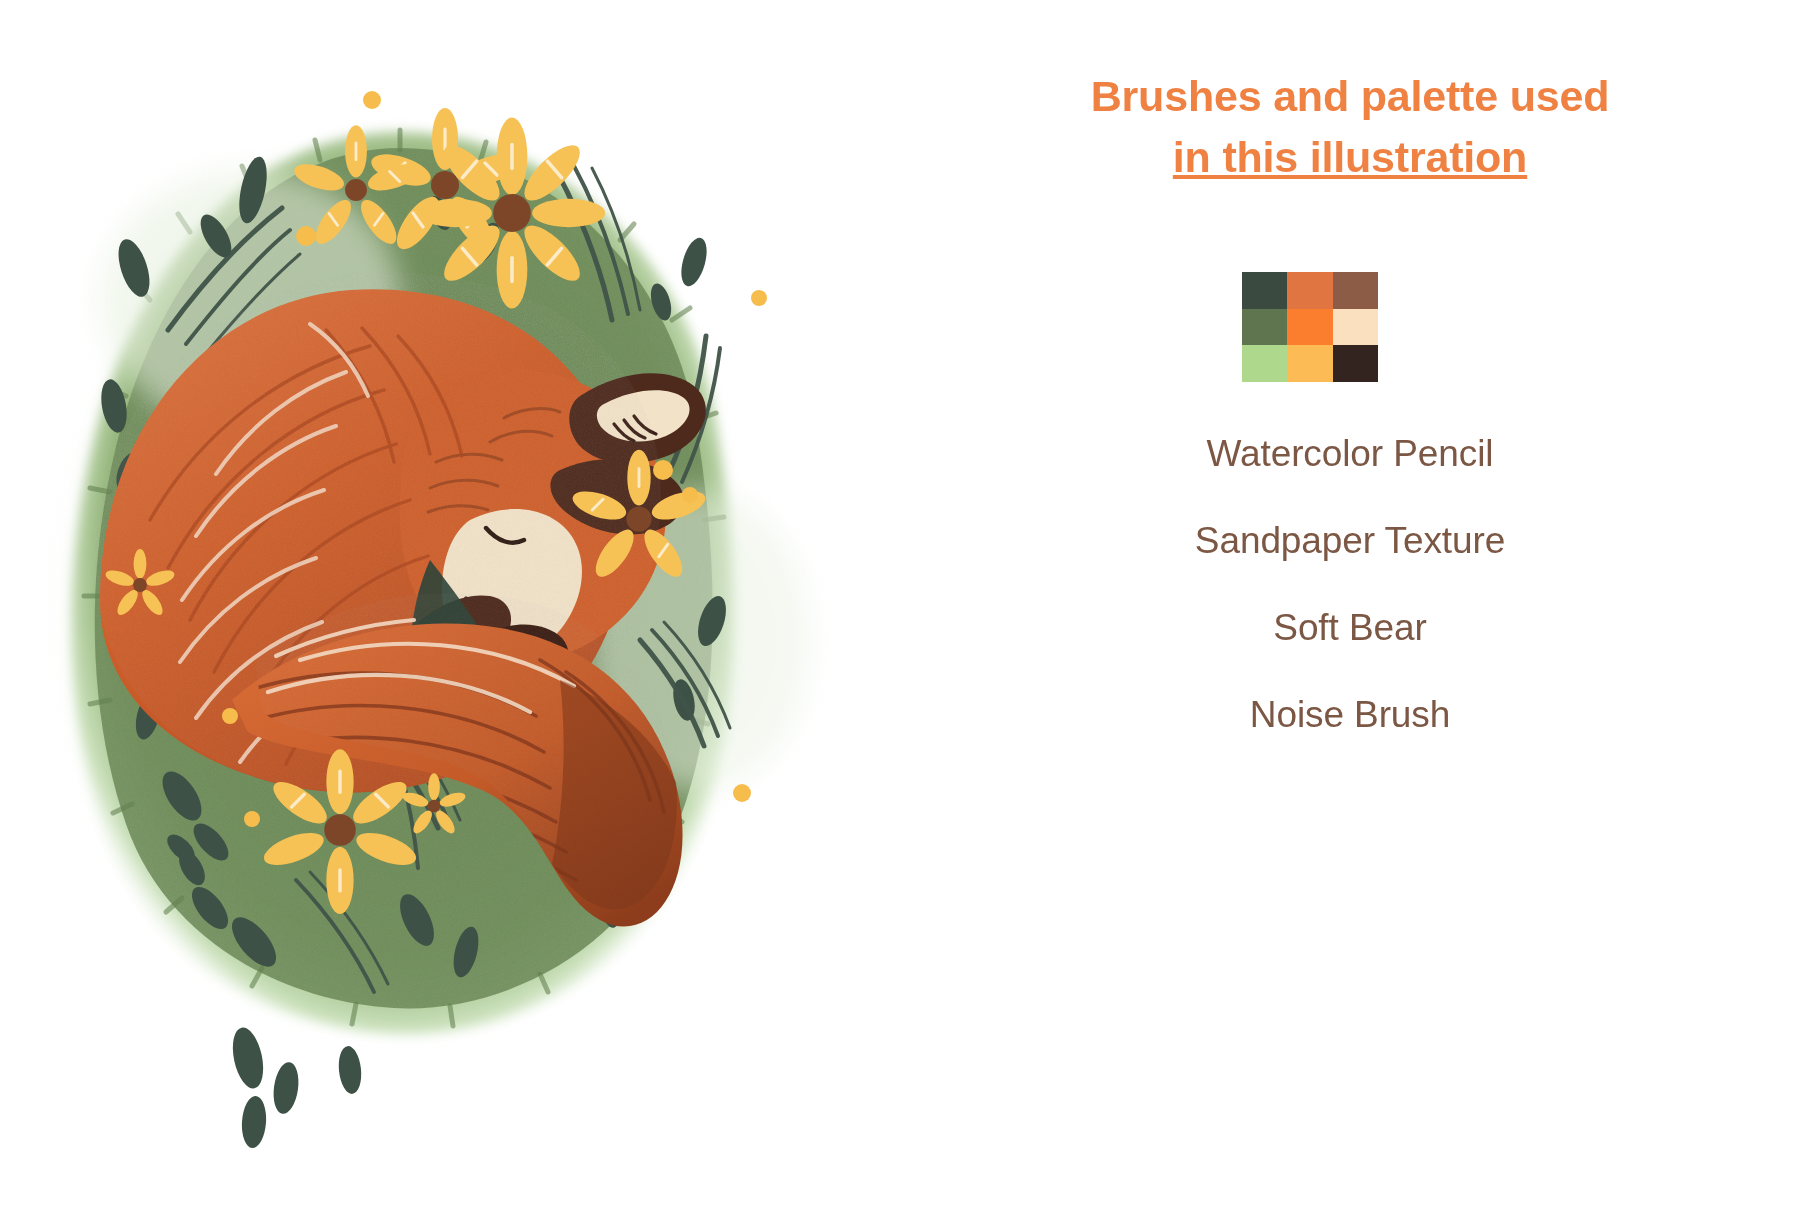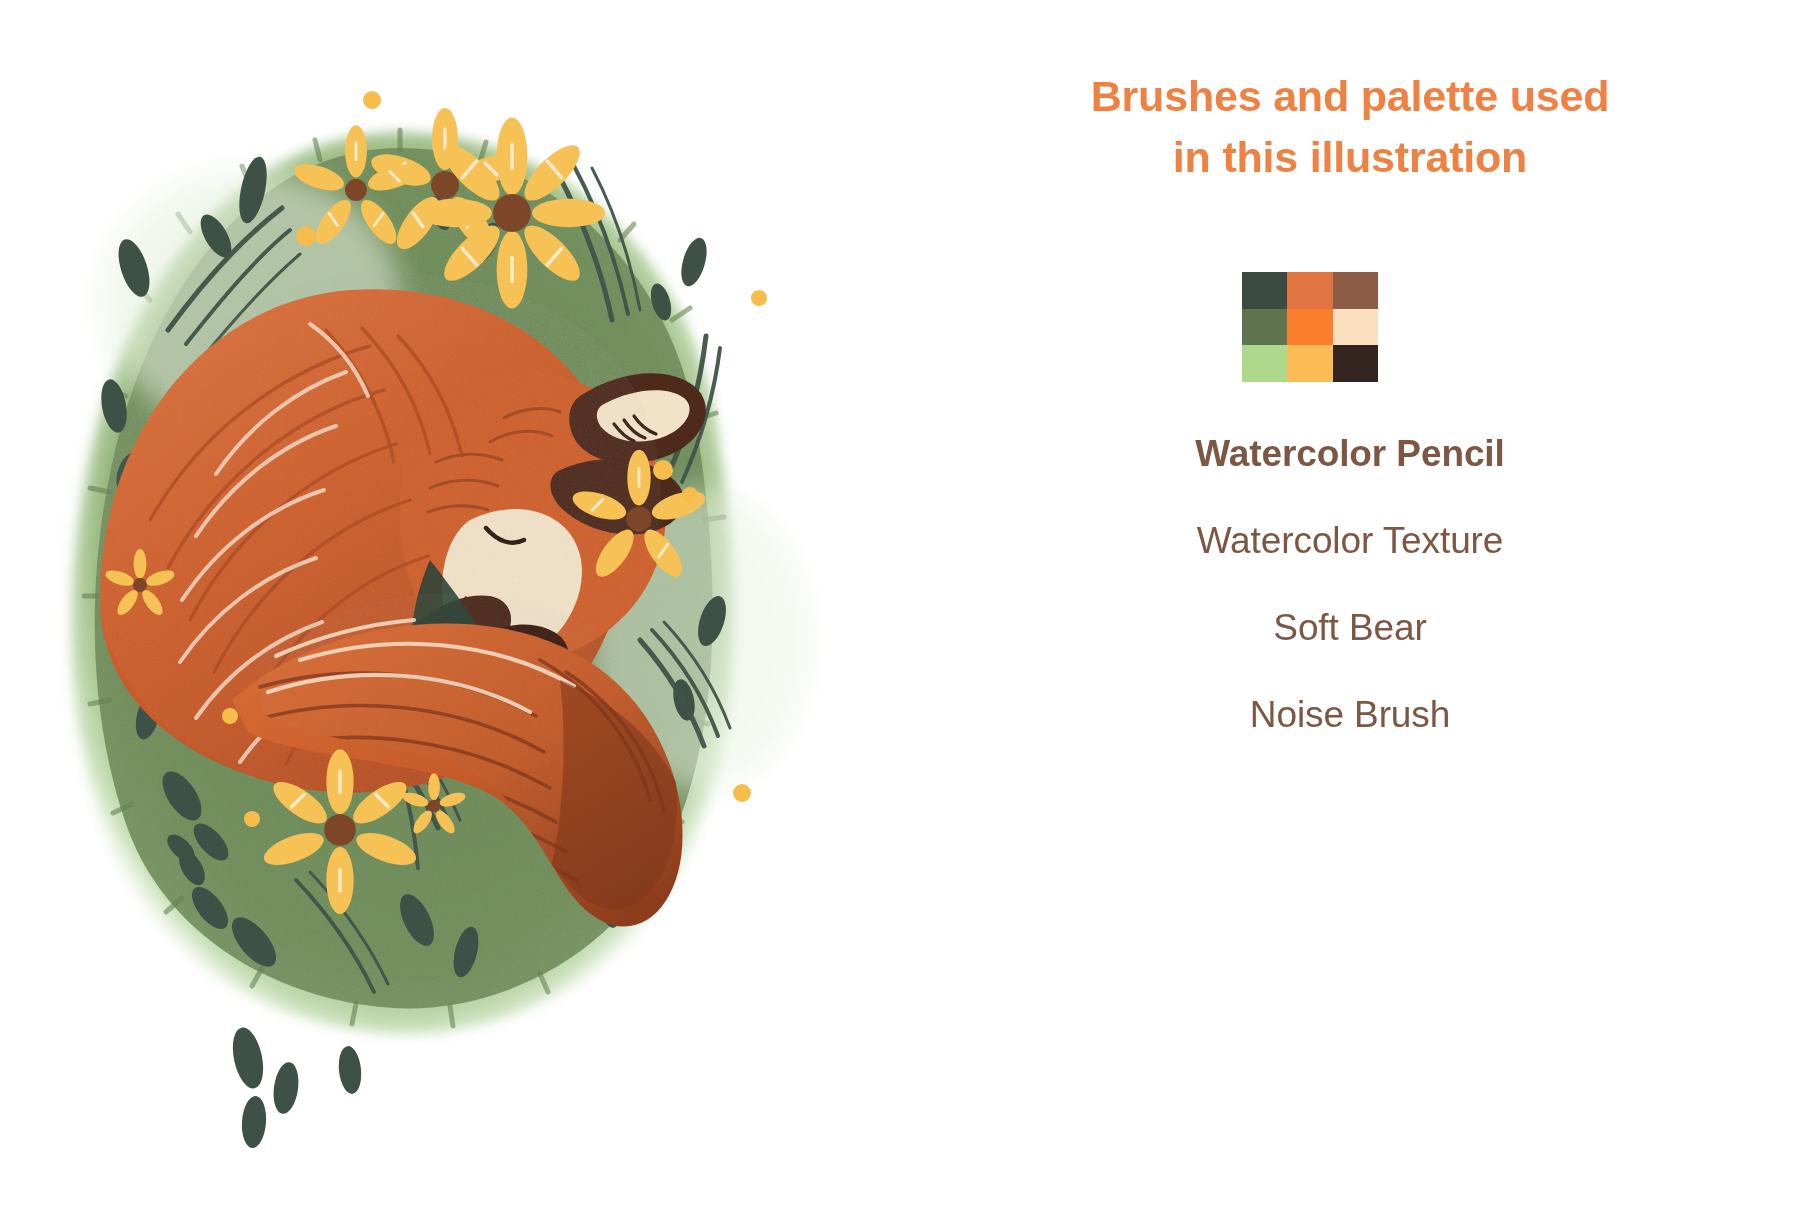--- a/index.html
+++ b/index.html
@@ -21,21 +21,21 @@
 
   .title{
     position:absolute;top:66px;left:0;width:940px;
     text-align:center;
     color:#ef8243;
     font-size:43px;
     font-weight:bold;
     line-height:1.42;
     letter-spacing:-0.2px;
   }
-  .title .l2{display:block;}
+  .title .l2{display:block;text-decoration:underline;}
 
   .palette{
     position:absolute;top:272px;left:362px;
     width:136px;height:110px;
     display:grid;
     grid-template-columns:repeat(3,1fr);
     grid-template-rows:repeat(3,1fr);
   }
   .sw{width:100%;height:100%;}
 
@@ -531,20 +531,20 @@
         <div class="sw" style="background: rgb(141, 92, 70);"></div>
         <div class="sw" style="background: rgb(94, 117, 80);"></div>
         <div class="sw" style="background: rgb(250, 126, 46);"></div>
         <div class="sw" style="background: rgb(251, 224, 192);"></div>
         <div class="sw" style="background: rgb(174, 217, 141);"></div>
         <div class="sw" style="background: rgb(252, 187, 85);"></div>
         <div class="sw" style="background: rgb(51, 36, 31);"></div>
       </div>
 
     <div class="brushlist">
-        <div class="brushitem" style="color: rgb(123, 87, 68); font-weight: bold;">Watercolor Pencil</div>
-        <div class="brushitem" style="color: rgb(123, 87, 68);">Watercolor Texture</div>
+        <div class="brushitem" style="color: rgb(123, 87, 68);">Watercolor Pencil</div>
+        <div class="brushitem" style="color: rgb(123, 87, 68);">Sandpaper Texture</div>
         <div class="brushitem" style="color: rgb(123, 87, 68);">Soft Bear</div>
         <div class="brushitem" style="color: rgb(123, 87, 68);">Noise Brush</div>
       </div>
 
   </div>
 </div>
 
 </body></html>

